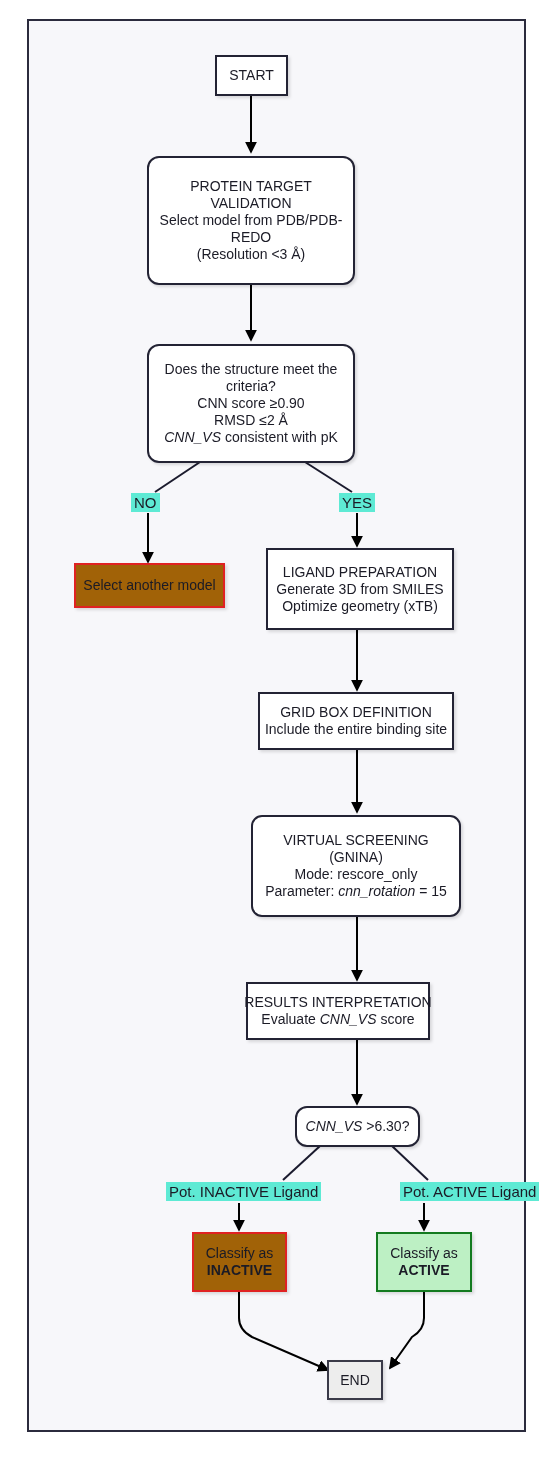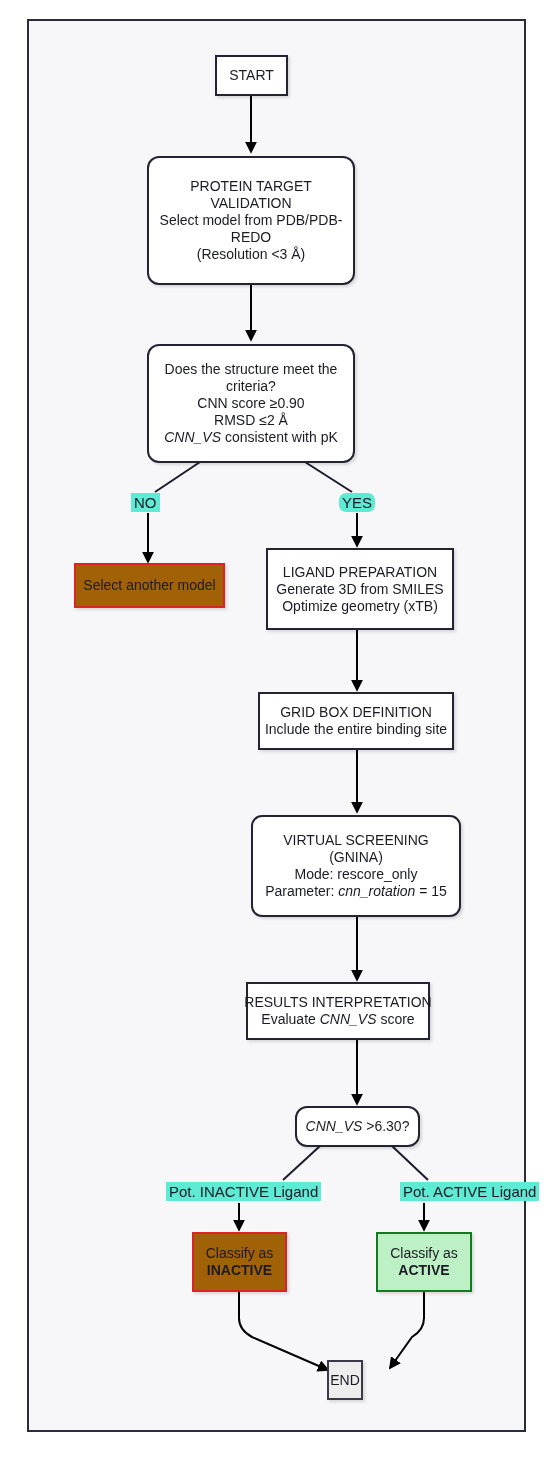--- a/index.html
+++ b/index.html
@@ -137,21 +137,21 @@
   <span class="ln">criteria?</span>
   <span class="ln">CNN score ≥0.90</span>
   <span class="ln">RMSD ≤2 Å</span>
   <span class="ln"><i class="ital">CNN_VS</i><span> consistent with pK</span></span>
 </div>
 
 <div class="edge-label" style="left:131px; top:493px;">
   <span>NO</span>
 </div>
 
-<div class="edge-label" style="left:339px; top:493px;border-radius:7px;">
+<div class="edge-label" style="left:339px; top:493px;">
   <span>YES</span>
 </div>
 
 <div class="node red-node" style="left:74px; top:563px; width:151px; height:45px;">
   <span class="ln">Select another model</span>
 </div>
 
 <div class="node" style="left:266px; top:548px; width:188px; height:82px;">
   <span class="ln">LIGAND PREPARATION</span>
   <span class="ln">Generate 3D from SMILES</span>
@@ -190,15 +190,15 @@
 <div class="node red-node" style="left:192px; top:1232px; width:95px; height:60px;">
   <span class="ln">Classify as</span>
   <span class="ln bold">INACTIVE</span>
 </div>
 
 <div class="node green-node" style="left:376px; top:1232px; width:96px; height:60px;">
   <span class="ln">Classify as</span>
   <span class="ln bold">ACTIVE</span>
 </div>
 
-<div class="node terminal" style="left:327px; top:1360px; width:36px; height:40px;">
+<div class="node terminal" style="left:327px; top:1360px; width:56px; height:40px;">
   <span class="ln">END</span>
 </div>
 
 </body></html>

